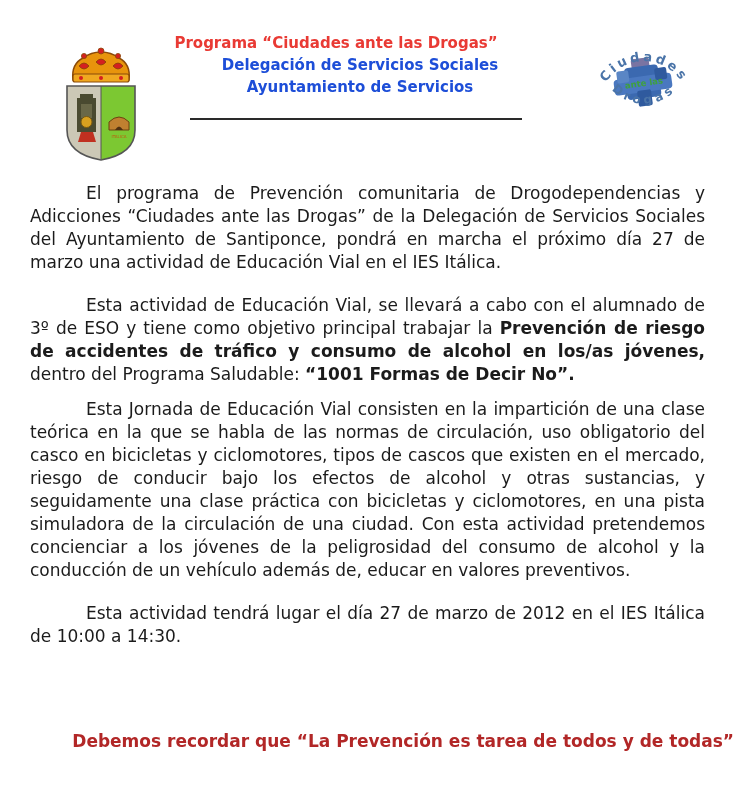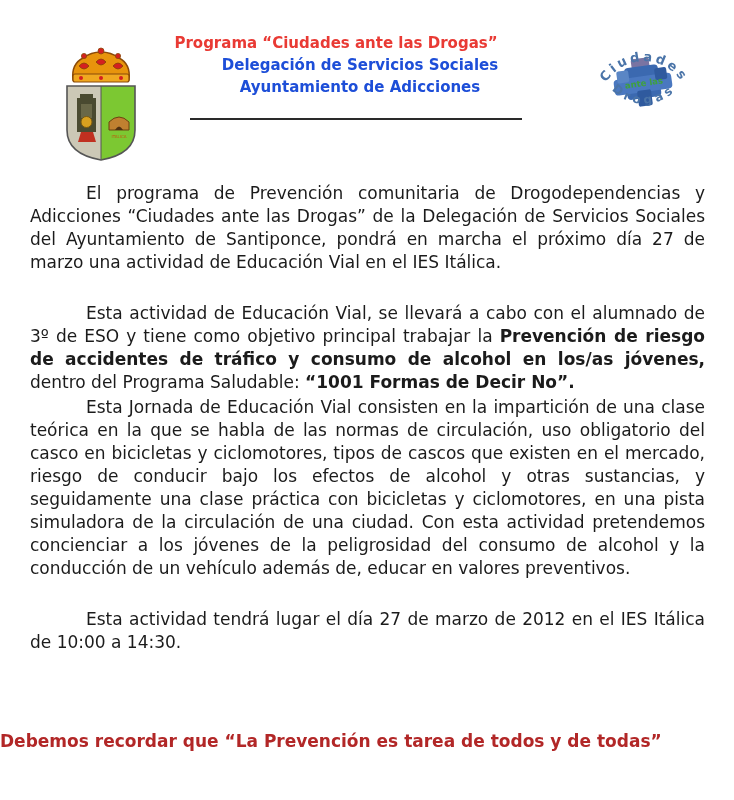--- a/index.html
+++ b/index.html
@@ -51,31 +51,31 @@
   .doc-body {
     position: absolute;
     left: 30px;
     top: 182px;
     width: 675px;
     font-size: 17px;
     line-height: 23px;
     text-align: justify;
   }
   .para { margin: 0; text-indent: 56px; }
-  .para.sp-none  { margin-top: 2px; }
-  .para.sp-blank { margin-top: 28px; }
+  .para.sp-none  { margin-top: 12px; }
+  .para.sp-blank { margin-top: 20px; }
   .bold { font-weight: bold; }
 
   
   .doc-footer {
     position: absolute;
     left: 0;
     top: 731px;
     width: 100%;
-    text-align: left;
+    text-align: right;
     color: var(--footer-red, #b22222);
     font-size: 17px;
     font-weight: 600;
   }
 </style>
 </head>
 <body>
 
 <div class="page" style="--title-red: #e93a34; --footer-red: #b22727; --text-color: #1b1b1b;">
 
@@ -116,21 +116,21 @@
         </g>
         <path d="M10,40 H78 V84 Q78,108 44,114 Q10,108 10,84 Z" fill="none" stroke="#555" stroke-width="1.6"></path>
         <line x1="44" y1="40" x2="44" y2="113" stroke="#555" stroke-width="1"></line>
       </g>
     </svg>
   </div>
 
   <div class="header-text">
     <div class="program-title">Programa “Ciudades ante las Drogas”</div>
     <div class="header-sub">Delegación de Servicios Sociales</div>
-    <div class="header-sub">Ayuntamiento de Adicciones</div>
+    <div class="header-sub">Ayuntamiento de Servicios</div>
   </div>
   <div class="header-rule"></div>
 
   <div class="logo-wrap">
     <svg width="112" height="112" viewBox="0 0 112 112">
       <defs>
         <path id="arcTop" d="M14,64 A44,44 0 0 1 98,64"></path>
         <path id="arcBottom" d="M16,50 A44,44 0 0 0 96,50"></path>
       </defs>
 

